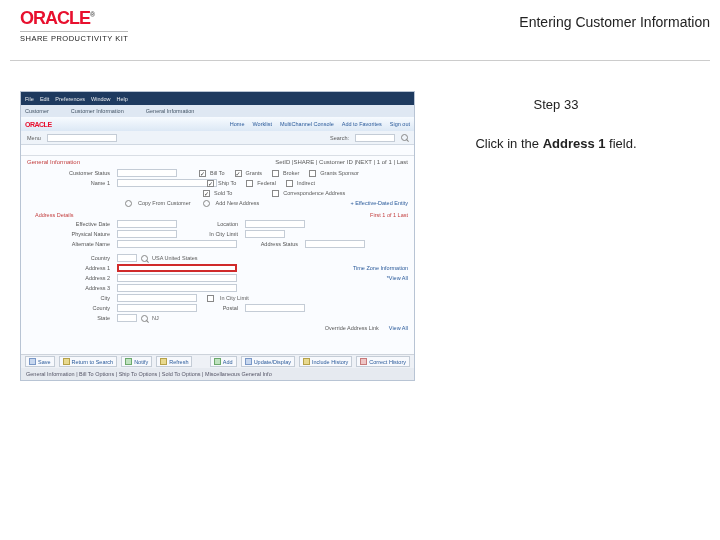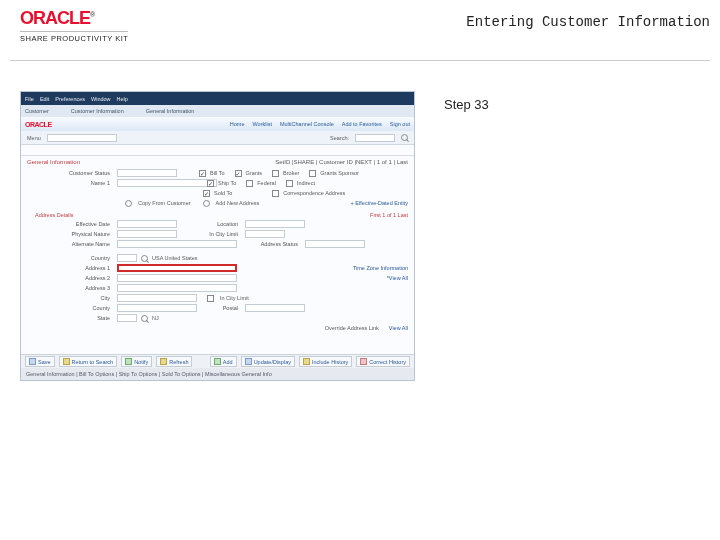--- a/index.html
+++ b/index.html
@@ -4,27 +4,27 @@
 <style>
   * { box-sizing: border-box; margin: 0; padding: 0; }
   body { font-family: Arial, Helvetica, sans-serif; width: 720px; height: 540px; background: #fff; position: relative; font-size: 10px; color: #333; }
 
   
   .hdr { height: 60px; padding: 8px 10px 4px 20px; display: flex; justify-content: space-between; align-items: flex-start; }
   .logo-block { display: flex; flex-direction: column; }
   .oracle-logo { font-weight: bold; color: #e8102e; font-size: 18px; letter-spacing: -1px; font-family: Arial, sans-serif; }
   .oracle-logo sup { font-size: 7px; color:#555; }
   .upk { font-size: 7.5px; letter-spacing: 0.5px; color:#222; border-top: 1px solid #bbb; padding-top:2px; margin-top:2px; }
-  .page-title { font-size: 14px; color:#222; padding-top:6px;font-family:Liberation Mono, monospace; }
+  .page-title { font-size: 14px; color:#222; padding-top:6px; }
   .hdr-rule { border: none; border-top: 1px solid #ccc; margin: 0 10px; }
 
   
   .main { display: flex; padding: 30px 0 0 0; }
   .shot-col { width: 420px; padding-left: 20px; }
-  .instr-col { width: 260px; padding: 6px 12px 0 24px; }
+  .instr-col { width: 260px; padding: 6px 12px 0 24px; text-align: center; }
   .step-label { font-size: 13px; color:#222; margin-bottom: 24px; }
   .instr-text { font-size: 13px; color:#222; }
   .instr-text b { font-weight: bold; }
 
   
   .app { width: 395px; height: 290px; border: 1px solid #b8c4d4; background:#fafcff; font-size:5.5px; color:#5a5a5a; display:flex; flex-direction:column; }
   .app-top { height: 13px; background:#1e3a5f; color:#fff; display:flex; align-items:center; padding:0 4px; gap:6px; font-size:5.5px; }
   .app-top span { opacity:.9; }
   .app-sub { height: 12px; background:#dfe8f3; display:flex; align-items:center; padding:0 4px; gap:22px; }
   .app-sub span { color:#456; }
@@ -300,14 +300,17 @@
           </span>
       </div>
       <div class="statusbar">
         <span>General Information | Bill To Options | Ship To Options | Sold To Options | Miscellaneous General Info</span>
       </div>
     </div>
   </div>
 
   <div class="instr-col">
     <div class="step-label">Step 33</div>
+    <div class="instr-text">
+      <span>Click in the </span><b>Address 1</b><span> field.</span>
+    </div>
   </div>
 </div>
 
 </body></html>

